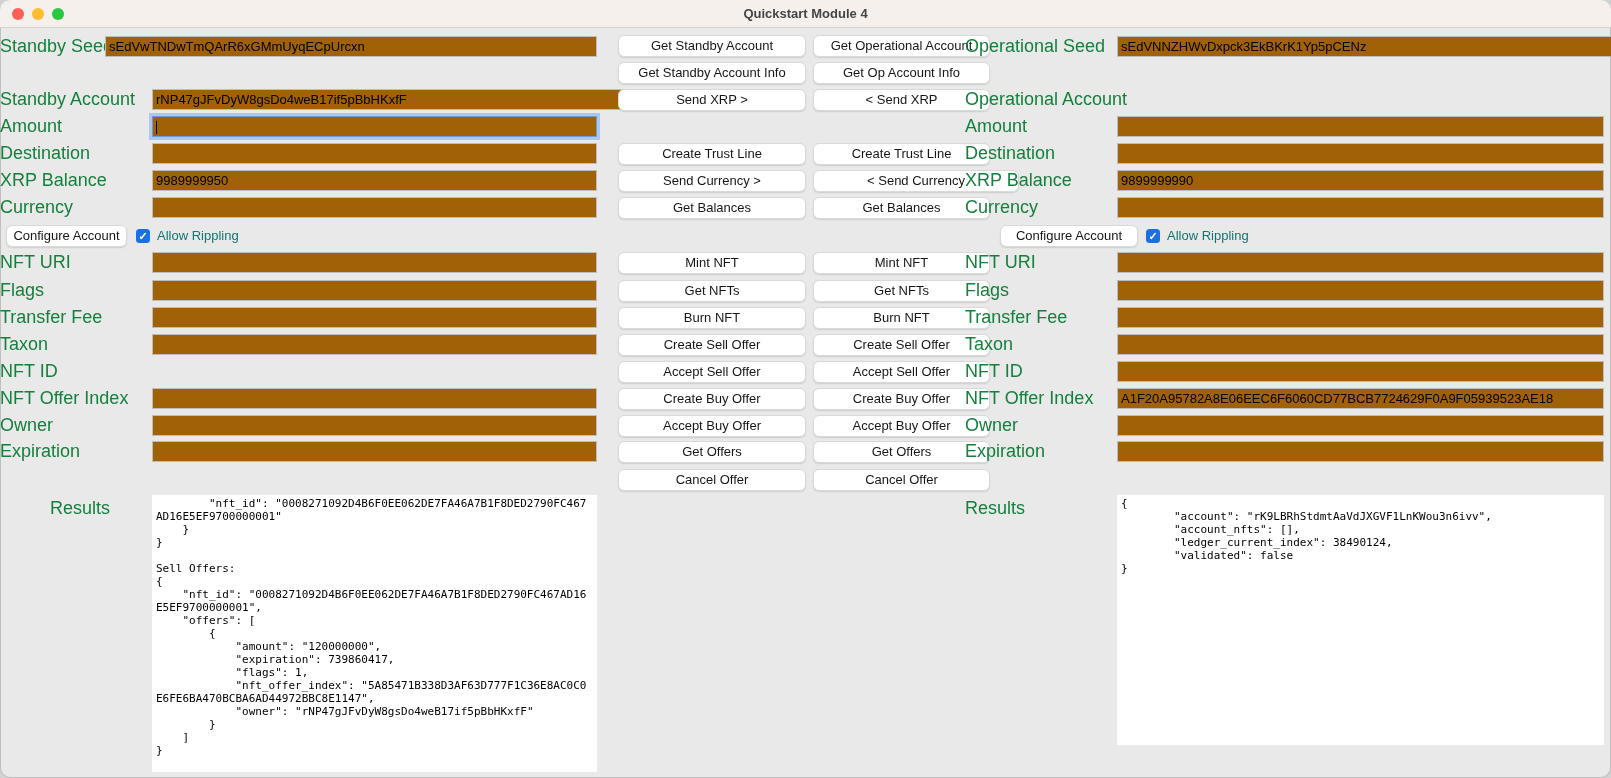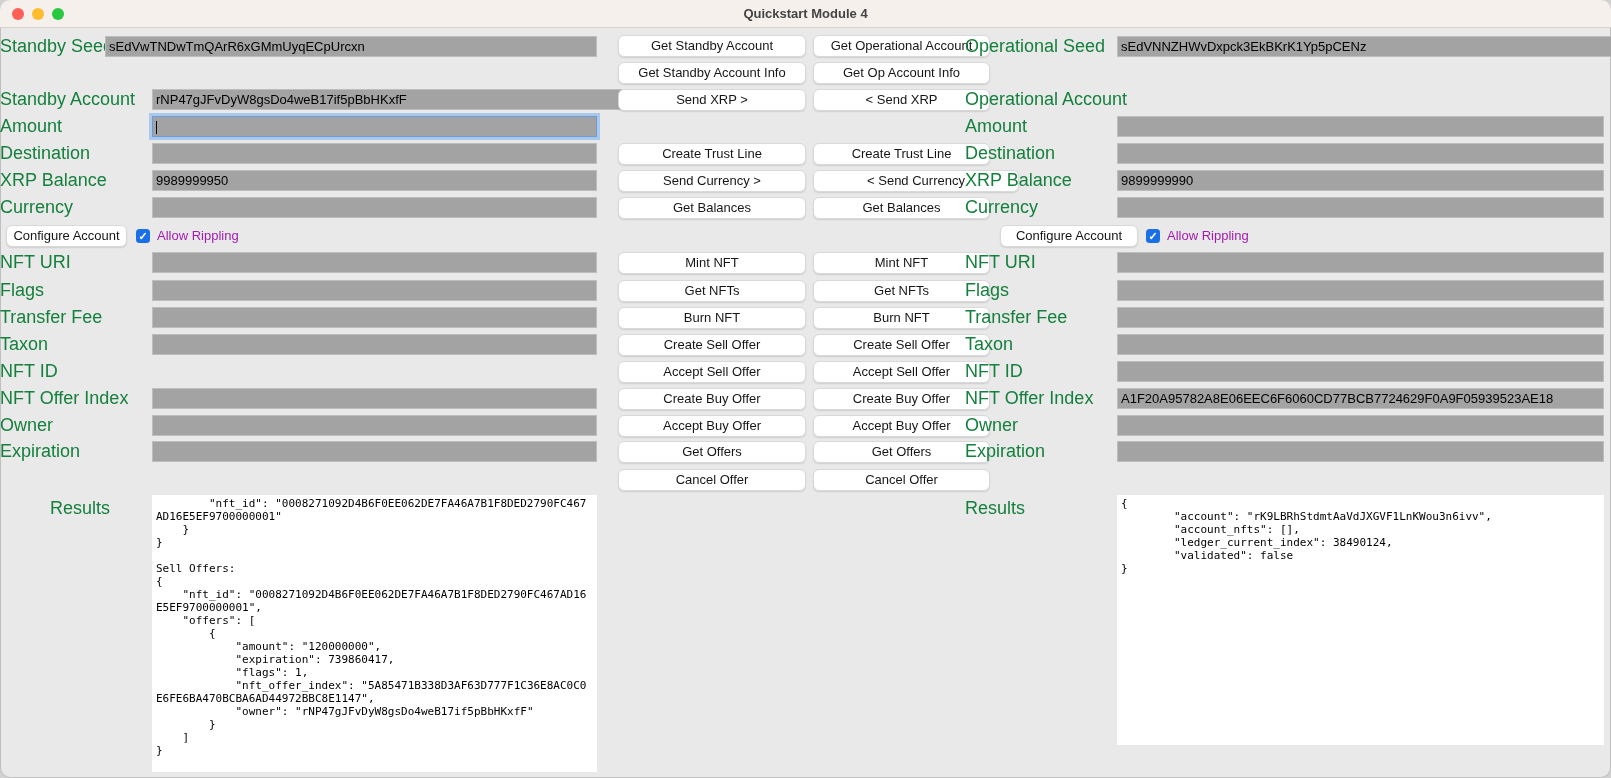--- a/index.html
+++ b/index.html
@@ -19,21 +19,21 @@
   .light{position:absolute;top:8px;width:12px;height:12px;border-radius:50%;}
   .light.red{left:12px;background:#ff5f57;}
   .light.yellow{left:32px;background:#febc2e;}
   .light.green{left:52px;background:#28c840;}
 
   .lbl{
     position:absolute;height:21px;line-height:21px;font-size:18px;color:#15803d;
     text-align:left;white-space:nowrap;
   }
   .field{
-    position:absolute;height:21px;background:#a3a3a3;border:1px solid #bdbdbd;
+    position:absolute;height:21px;background:#a16207;border:1px solid #bdbdbd;
     box-sizing:border-box;font-size:13px;color:#000;line-height:19px;
     padding:0 3px;white-space:nowrap;overflow:hidden;
   }
   .field.focused{
     border:1px solid #6b9cd9;
     box-shadow:0 0 0 3px #a9c8eb;
   }
   .caret{display:inline-block;width:1px;height:13px;background:#000;vertical-align:middle;}
   .btn{
     position:absolute;height:22px;background:#fff;border:1px solid #d9d9d9;
@@ -43,21 +43,21 @@
   }
   .checkbox{
     position:absolute;width:14px;height:14px;border-radius:3.5px;background:#fff;
     border:1px solid #b9b9b9;box-sizing:border-box;
   }
   .checkbox.checked{background:#1b6fe6;border:none;}
   .checkbox.checked::after{
     content:"\2713";display:block;color:#fff;font-size:11px;font-weight:bold;
     text-align:center;line-height:14px;
   }
-  .cb-label{position:absolute;height:21px;line-height:21px;font-size:13px;color:#a21caf;white-space:nowrap;}
+  .cb-label{position:absolute;height:21px;line-height:21px;font-size:13px;color:#0f766e;white-space:nowrap;}
   .results{
     position:absolute;background:#fff;
     font-family:"DejaVu Sans Mono",monospace;font-size:11px;line-height:13px;
     color:#000;white-space:pre-wrap;word-break:break-all;overflow-wrap:anywhere;
     padding:2px 8px 0 4px;box-sizing:border-box;overflow:hidden;
   }
 </style>
 </head>
 <body>
 

